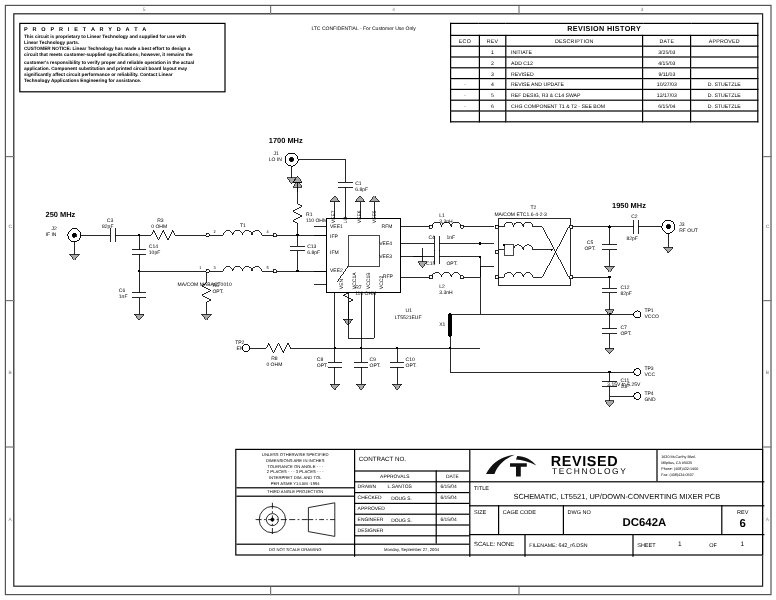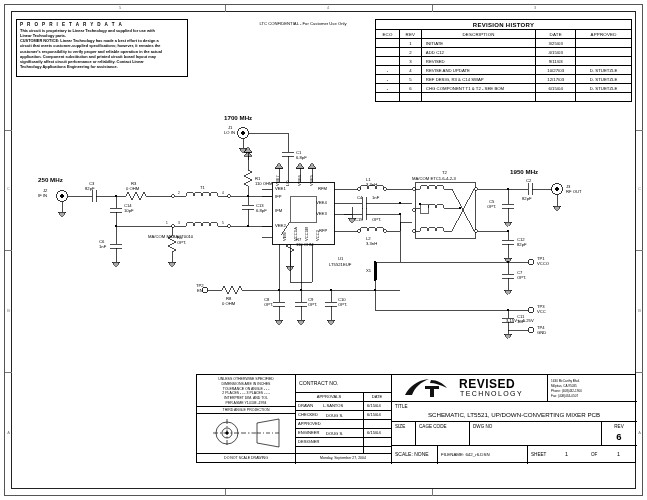--- a/index.html
+++ b/index.html
@@ -652,20 +652,21 @@
     <div class="tbtxt" style="left:354px;top:19px;font-size:3.1px;">Fax: (408)434-0507</div>
 
     <div class="tbtxt" style="left:198px;top:29px;font-size:4.6px;">TITLE</div>
     <div class="tbtxt ctr" style="left:194px;top:36px;width:246px;text-align:center;font-size:6.2px;">SCHEMATIC, LT5521, UP/DOWN-CONVERTING MIXER PCB</div>
 
     <div class="tbtxt" style="left:198px;top:49px;font-size:4.6px;">SIZE</div>
     <div class="tbtxt" style="left:202px;top:58px;font-size:5px;"></div>
     <div class="tbtxt" style="left:222px;top:49px;font-size:4.6px;">CAGE CODE</div>
     <div class="tbtxt" style="left:228px;top:58px;font-size:5px;"></div>
     <div class="tbtxt" style="left:276px;top:49px;font-size:4.6px;">DWG NO</div>
+    <div class="tbtxt tbtxt-l ctr" style="left:276px;top:55px;width:128px;text-align:center;font-size:9.5px;">DC642A</div>
     <div class="tbtxt ctr" style="left:404px;top:49px;width:36px;text-align:center;font-size:4.6px;">REV</div>
     <div class="tbtxt ctr" style="left:404px;top:56px;width:36px;text-align:center;font-size:9.5px;font-weight:bold;">6</div>
 
     <div class="tbtxt" style="left:198px;top:76px;font-size:5px;">SCALE: NONE</div>
     <div class="tbtxt" style="left:244px;top:77px;font-size:4.4px;">FILENAME: 642_r6.DSN</div>
     <div class="tbtxt" style="left:334px;top:77px;font-size:4.6px;">SHEET</div>
     <div class="tbtxt" style="left:368px;top:76px;font-size:5.4px;">1</div>
     <div class="tbtxt" style="left:394px;top:77px;font-size:4.6px;">OF</div>
     <div class="tbtxt" style="left:420px;top:76px;font-size:5.4px;">1</div>
   </div>

